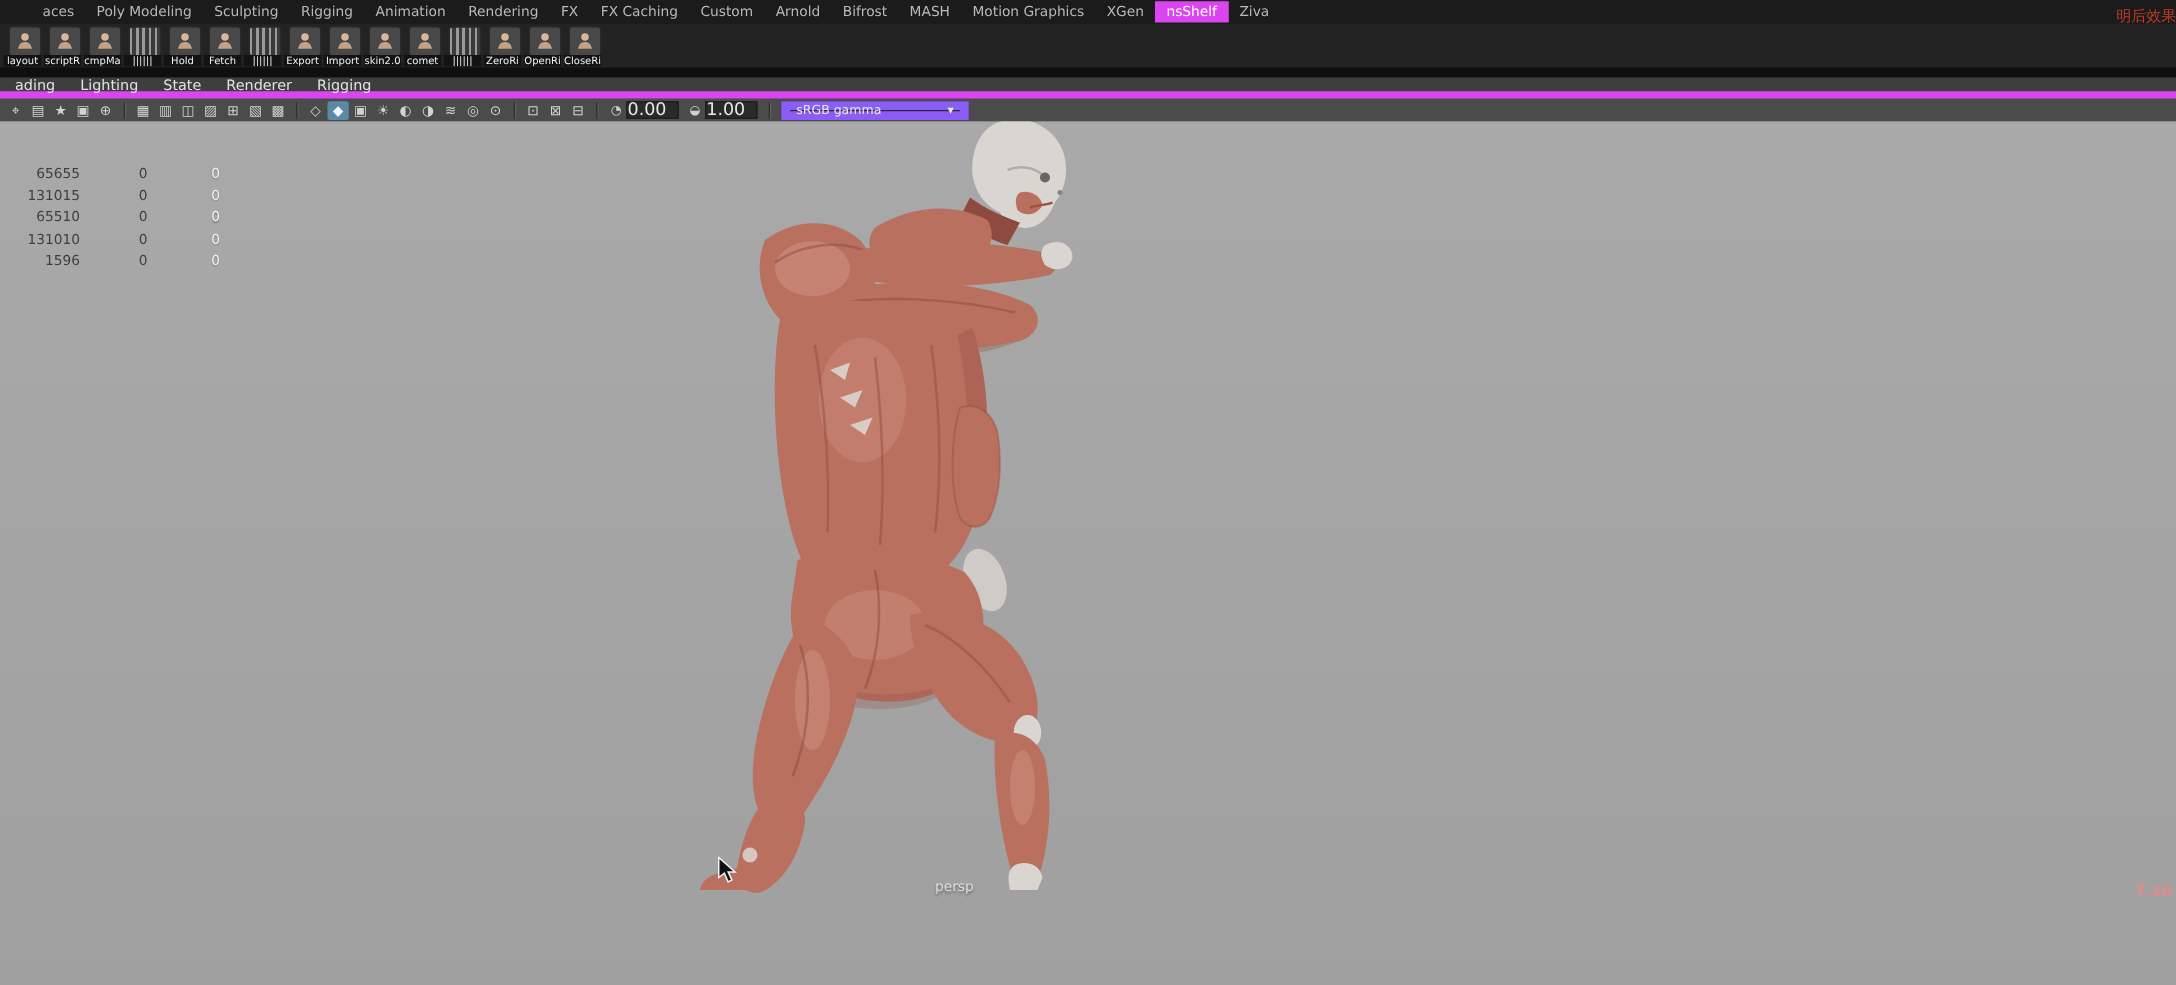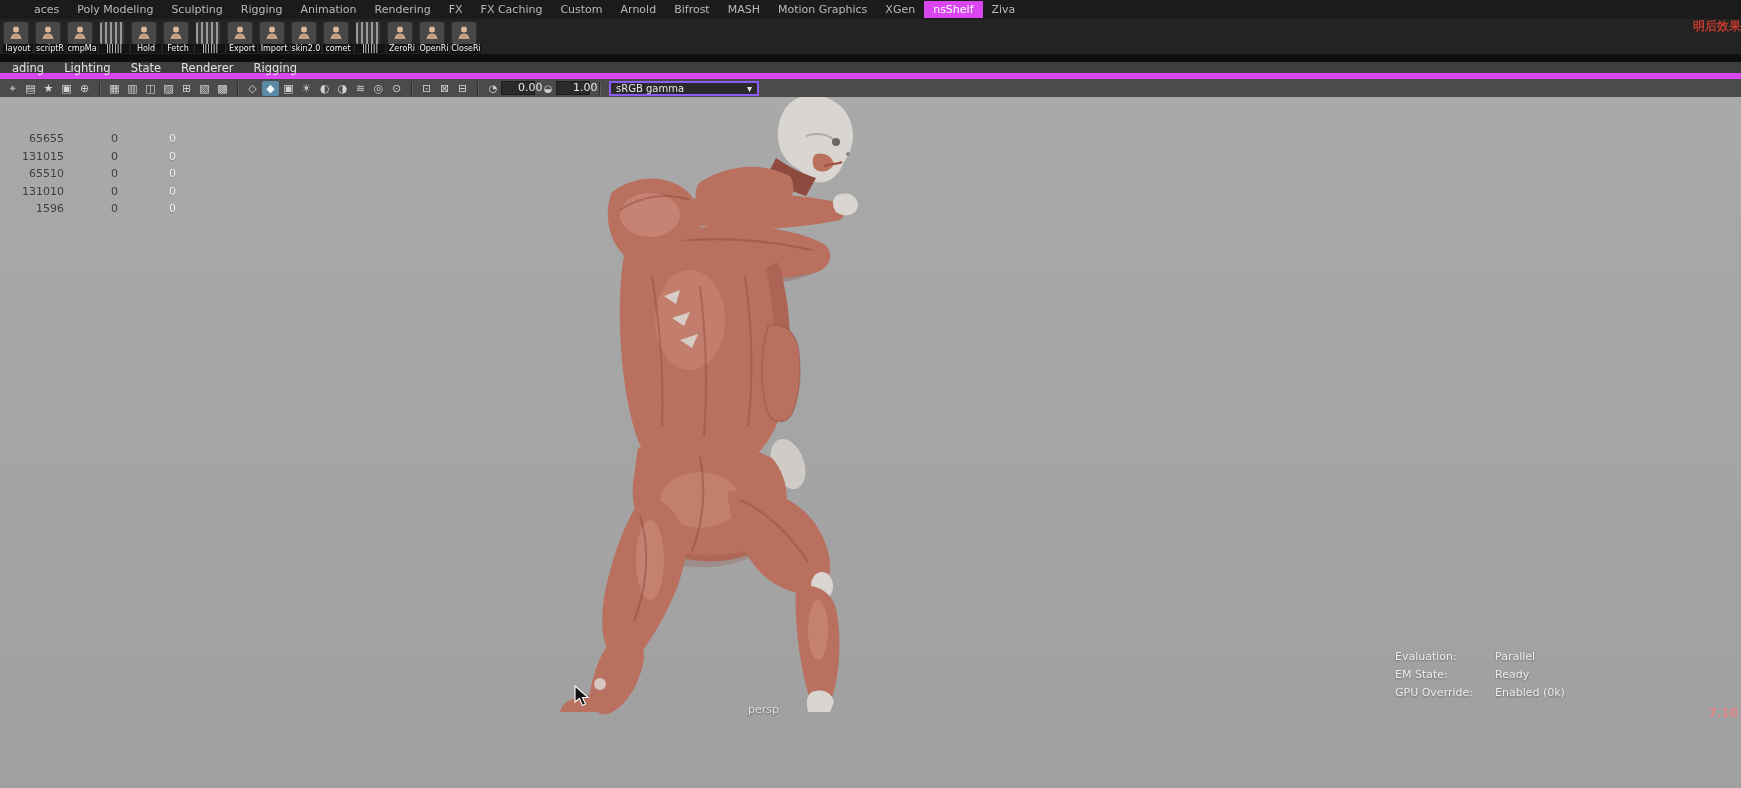--- a/index.html
+++ b/index.html
@@ -12,29 +12,29 @@
   }
   
   .menu-bar {
     height:19px; background:var(--menu-bg,#1b1b1b);
     display:flex; align-items:center; padding:0 4px;
     color:#b9b9b9; font-size:11px; position:relative; white-space:nowrap;margin-left:21px;
   }
   .menu-item { padding:2px 9px; cursor:default; }
   .menu-item.active { background:#d946ef; color:#ffffff; }
   .watermark-top {
-    position:absolute; right:0; top:18px; color:var(--watermark-red,#c0392b);
-    font-size:12px; font-weight:bold; max-width:58px; overflow:hidden; white-space:nowrap;
+    position:absolute; right:0; top:5px; color:var(--watermark-red,#c0392b);
+    font-size:12px; font-weight:normal; max-width:58px; overflow:hidden; white-space:nowrap;
   }
   
   .shelf {
     height:35px; background:var(--shelf-bg,#232323);
     display:flex; align-items:flex-start; padding:2px 3px 0; gap:2px;
   }
-  .shelf-item { width:30px; height:32px; position:relative; display:flex; justify-content:flex-start; }
+  .shelf-item { width:30px; height:32px; position:relative; display:flex; justify-content:flex-end; }
   .shelf-icon {
     width:26px; height:24px; background:#484848; border:1px solid #2a2a2a; border-radius:3px;
     display:flex; align-items:center; justify-content:center; overflow:hidden;
   }
   .shelf-icon.stripes { background:repeating-linear-gradient(90deg,#9a9a9a 0 2px,#3a3a3a 2px 5px); }
   .shelf-label {
     position:absolute; left:0; right:0; bottom:0; text-align:center;
     font-size:8px; line-height:9px; color:#f2f2f2;
     background:rgba(15,15,15,.78); overflow:hidden; white-space:nowrap;
   }
@@ -53,26 +53,26 @@
   }
   .ticon {
     width:17px; height:15px; font-size:11px; line-height:15px; text-align:center;
     color:#d2d2d2; border-radius:2px; cursor:default;
   }
   .ticon.active { background:var(--accent-blue,#5b8aa6); color:#eef6fb; }
   .tsep { width:1px; height:13px; background:#2e2e2e; box-shadow:1px 0 0 #5e5e5e; margin:0 5px; }
   .tfield { display:flex; align-items:center; gap:2px; margin:0 3px; }
   .tfield .mini, .cm-icon { font-size:10px; color:#cfcfcf; width:12px; text-align:center; }
   .tfield .box {
-    width:18px; height:14px; background:#2a2a2a; border:1px solid #1c1c1c;
-    color:#e8e8e8; font-size:11px; line-height:12px; padding:0 16px;
+    width:42px; height:14px; background:#2a2a2a; border:1px solid #1c1c1c;
+    color:#e8e8e8; font-size:14px; line-height:12px; padding:0 0;
   }
   .tdrop {
     display:flex; align-items:center; justify-content:space-between;
-    width:150px; height:15px; background:#2a2a2a; border:2px solid #8b5cf6;
+    width:150px; height:15px; background:#2a2a2a; border:7px solid #8b5cf6;
     color:#e8e8e8; font-size:10px; padding:0 5px; margin-left:3px;
   }
   
   .viewport {
     position:relative; height:691px;
     background:linear-gradient(var(--viewport-bg,#adadad),#a0a0a0);
     overflow:hidden;
   }
   .model-svg { position:absolute; left:0; top:0; }
   .hud { position:absolute; left:0; top:1px; font-size:11px;margin-top:32px; }
@@ -341,34 +341,20 @@
         <span class="c2">0</span>
         <span class="c3">0</span>
       </div>
       <div class="hud-row">
         <span class="c1">1596</span>
         <span class="c2">0</span>
         <span class="c3">0</span>
       </div>
     </div>
 
-  <div class="overlay" id="overlay">
-      <div class="ov-row">
-        <span class="lab">Evaluation:</span>
-        <span class="val">Parallel</span>
-      </div>
-      <div class="ov-row">
-        <span class="lab">EM State:</span>
-        <span class="val">Ready</span>
-      </div>
-      <div class="ov-row">
-        <span class="lab">GPU Override:</span>
-        <span class="val">Enabled (0k)</span>
-      </div>
-    </div>
 
   <div class="persp-label">persp</div>
 
   <div class="watermark-bottom">7.10</div>
 
   <svg class="cursor" width="18" height="22" viewBox="0 0 18 22">
     <path d="M1 1 L1 17 L5.5 13.5 L8.5 20.5 L11.5 19 L8.5 12.5 L14 12.5 Z" fill="#111" stroke="#f2f2f2" stroke-width="1.2"></path>
   </svg>
 </div>
 

